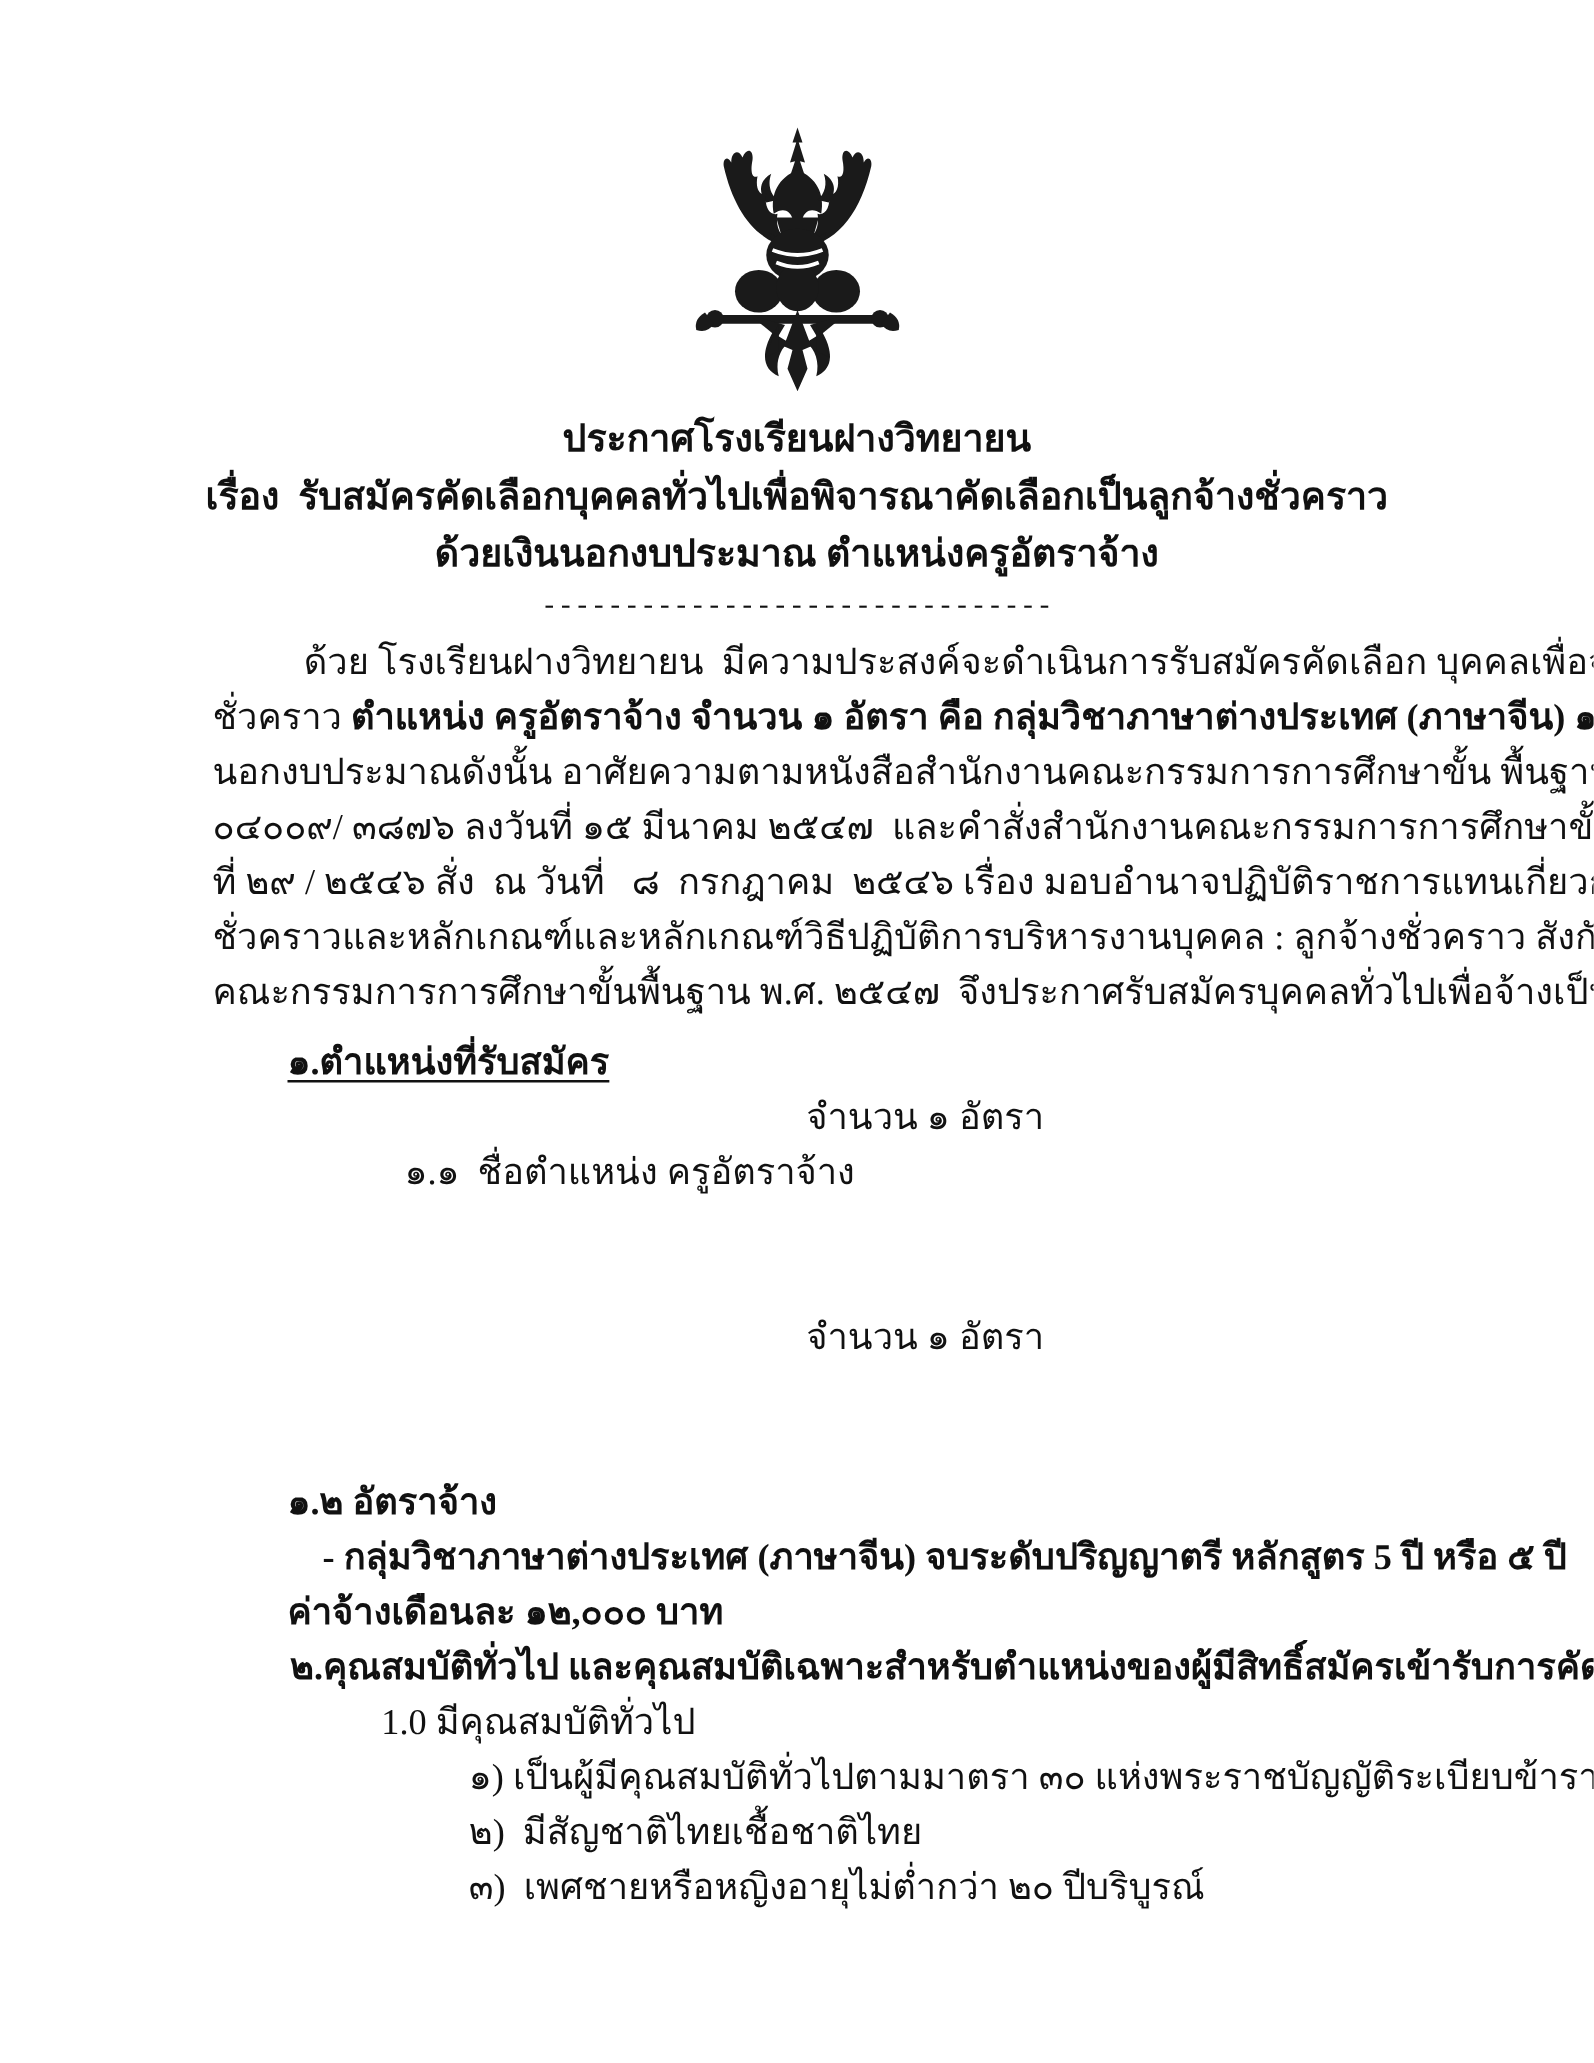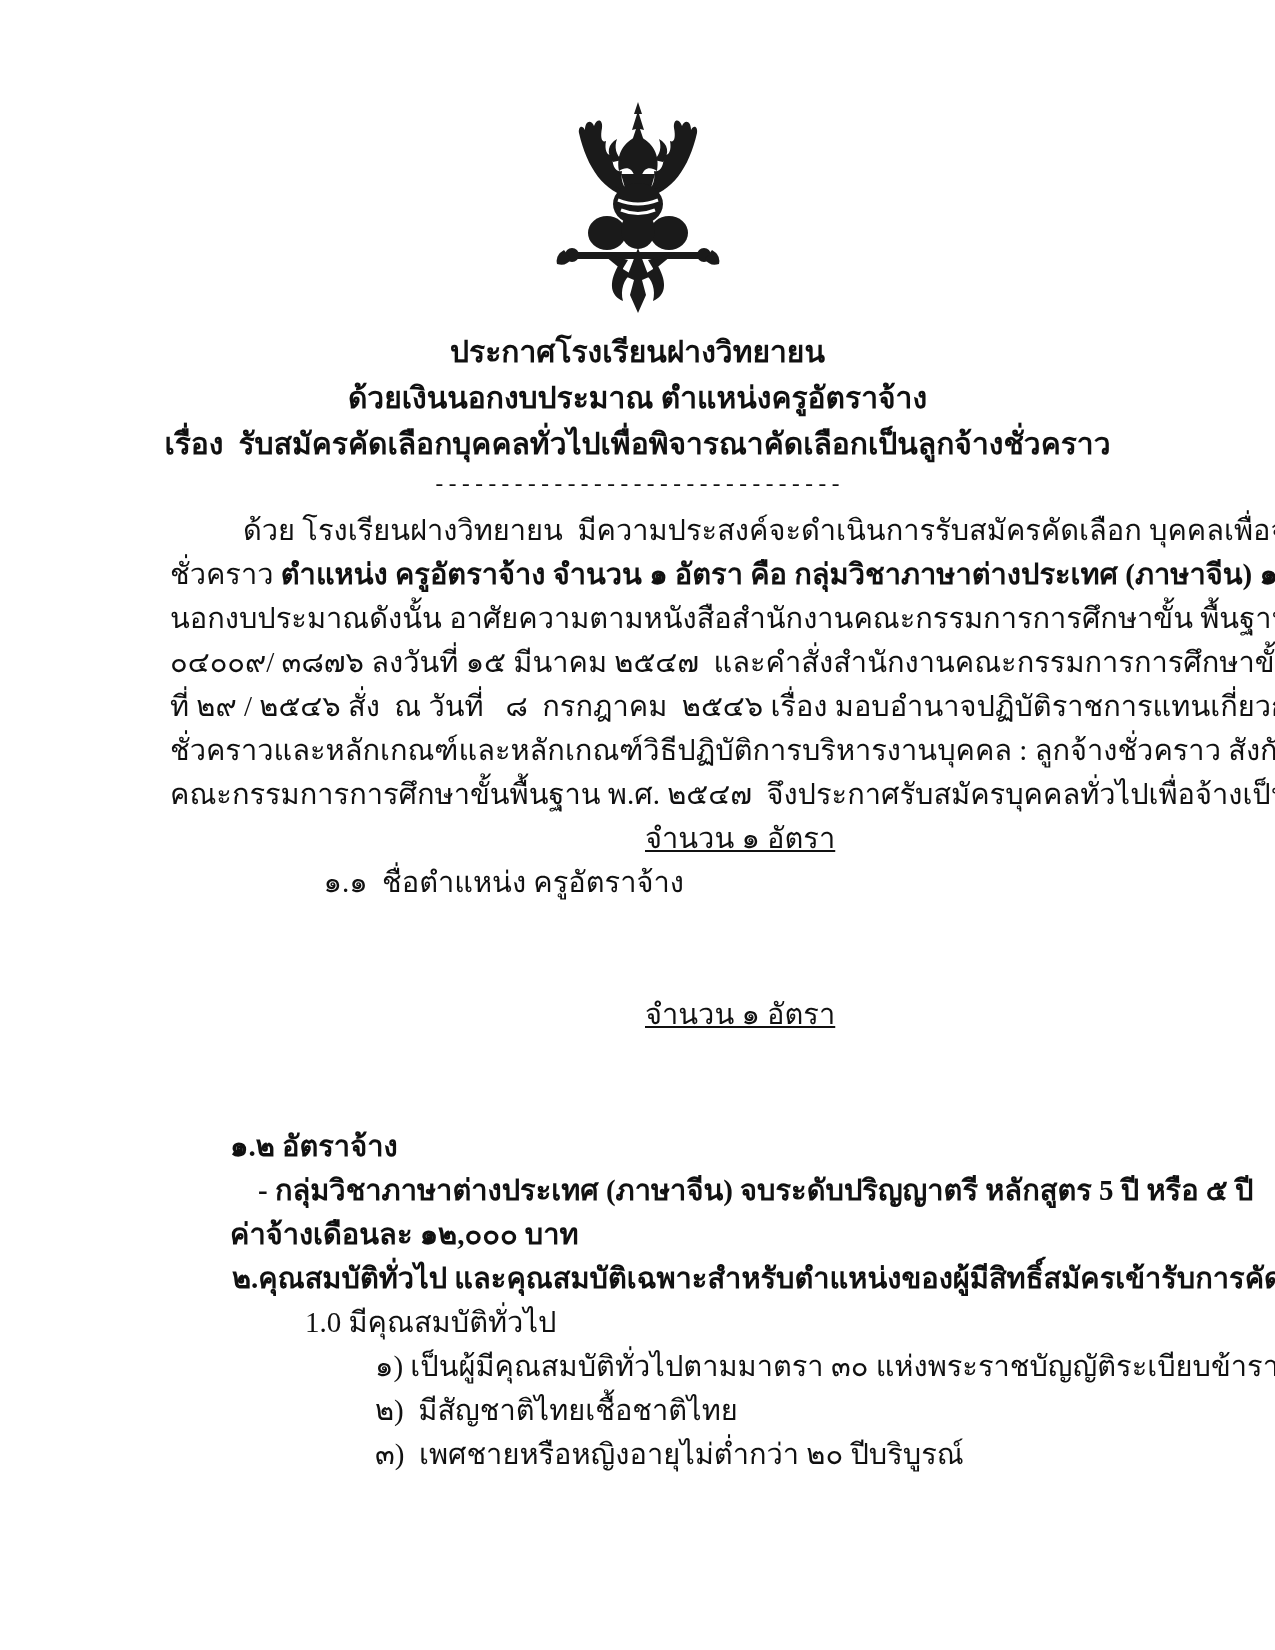--- a/index.html
+++ b/index.html
@@ -25,21 +25,21 @@
   .s1-heading{margin-top:12px;padding-left:60px;font-weight:700;}
   .s1-heading .u{text-decoration:underline;text-decoration-thickness:2px;text-underline-offset:5px;}
   .row{position:relative;}
   .pl60{padding-left:60px;}
   .pl62{padding-left:62px;}
   .pl88{padding-left:88px;}
   .pl110{padding-left:110px;}
   .pl132{padding-left:132px;}
   .pl135{padding-left:135px;}
   .pl205{padding-left:205px;}
-  .count-col{position:absolute;left:475px;top:0;text-decoration:underline;}
+  .count-col{position:absolute;left:475px;top:0;}
   .s2-heading{font-weight:700;}
 </style>
 </head>
 <body>
 
 <div class="page">
 
   <div class="emblem-wrap">
     <svg viewBox="0 0 200 215" xmlns="http://www.w3.org/2000/svg">
       <g fill="#1a1a1a" stroke="none">
@@ -81,38 +81,39 @@
         <path d="M115 158 L126 186 L115 181 Z"></path>
 
         <path d="M80 100 Q100 108 120 100" stroke="#ffffff" stroke-width="3" fill="none"></path>
         <path d="M83 110 Q100 117 117 110" stroke="#ffffff" stroke-width="3" fill="none"></path>
       </g>
     </svg>
   </div>
 
   <div class="title-block">
     <div class="title-line">ประกาศโรงเรียนฝางวิทยายน</div>
+    <div class="title-line">เรื่อง  รับสมัครคัดเลือกบุคคลทั่วไปเพื่อพิจารณาคัดเลือกเป็นลูกจ้างชั่วคราว</div>
     <div class="title-line">ด้วยเงินนอกงบประมาณ ตำแหน่งครูอัตราจ้าง</div>
-    <div class="title-line">เรื่อง  รับสมัครคัดเลือกบุคคลทั่วไปเพื่อพิจารณาคัดเลือกเป็นลูกจ้างชั่วคราว</div>
   </div>
 
   <div class="separator">-------------------------------</div>
 
   <div class="content">
 
     <div class="intro">
       <div class="doc-line indent-first">ด้วย โรงเรียนฝางวิทยายน  มีความประสงค์จะดำเนินการรับสมัครคัดเลือก บุคคลเพื่อจ้างเป็นลูกจ้าง</div>
       <div class="doc-line"><span>ชั่วคราว </span><span class="b">ตำแหน่ง ครูอัตราจ้าง จำนวน ๑ อัตรา คือ กลุ่มวิชาภาษาต่างประเทศ (ภาษาจีน) ๑ อัตรา</span></div>
       <div class="doc-line">นอกงบประมาณดังนั้น อาศัยความตามหนังสือสำนักงานคณะกรรมการการศึกษาขั้น พื้นฐาน ด่วนมาก ที่ ศธ</div>
       <div class="doc-line">๐๔๐๐๙/ ๓๘๗๖ ลงวันที่ ๑๕ มีนาคม ๒๕๔๗  และคำสั่งสำนักงานคณะกรรมการการศึกษาขั้นพื้นฐาน</div>
       <div class="doc-line">ที่ ๒๙ / ๒๕๔๖ สั่ง  ณ วันที่   ๘  กรกฎาคม  ๒๕๔๖ เรื่อง มอบอำนาจปฏิบัติราชการแทนเกี่ยวกับลูกจ้าง</div>
       <div class="doc-line">ชั่วคราวและหลักเกณฑ์และหลักเกณฑ์วิธีปฏิบัติการบริหารงานบุคคล : ลูกจ้างชั่วคราว สังกัดสำนักงาน</div>
       <div class="doc-line">คณะกรรมการการศึกษาขั้นพื้นฐาน พ.ศ. ๒๕๔๗  จึงประกาศรับสมัครบุคคลทั่วไปเพื่อจ้างเป็นครูอัตราจ้าง</div>
     </div>
 
+    <div class="doc-line s1-heading"><span class="u">๑.ตำแหน่งที่รับสมัคร</span></div>
 
     <div class="doc-line row pl110">
       <span>๑.๑  ชื่อตำแหน่ง ครูอัตราจ้าง</span>
       <span class="count-col">จำนวน ๑ อัตรา</span>
     </div>
 
     <div class="doc-line row pl132">
       <span class="count-col">จำนวน ๑ อัตรา</span>
     </div>
 

